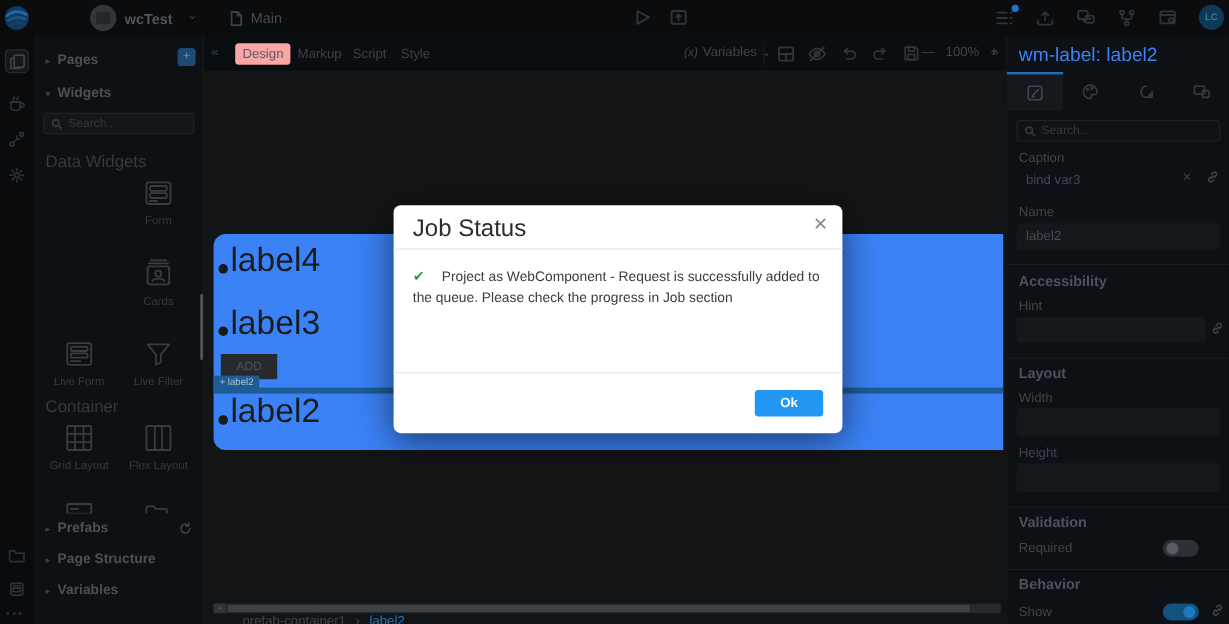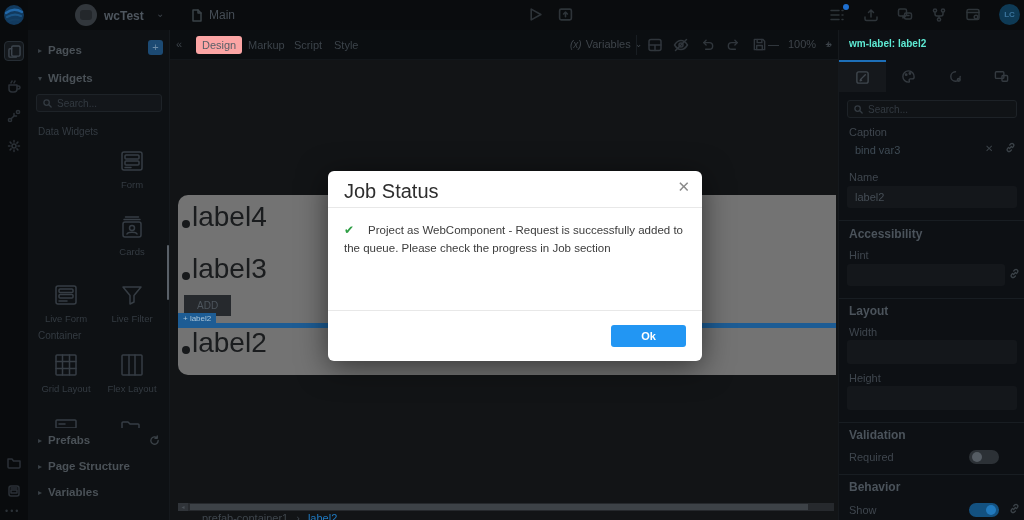--- a/index.html
+++ b/index.html
@@ -31,54 +31,54 @@
 
   
   .sidebar { position:absolute; left:28px; top:30px; width:142px; height:490px; background:#0e1114; z-index:4; border-right:1px solid #15191d; }
   .side-row { position:absolute; left:0; width:142px; height:24px; display:flex; align-items:center; padding-left:10px; gap:6px;
               color:#4a5157; font-size:11.5px; font-weight:600; }
   .side-row .arr { font-size:8px; color:#3a4147; }
   .plus-btn { position:absolute; left:120px; top:10px; width:15px; height:15px; background:#1c4a73; border-radius:3px;
               color:#6d8da8; font-size:11px; line-height:14px; text-align:center; }
   .side-search { position:absolute; left:8px; top:64px; width:126px; height:18px; background:#13161a; border:1px solid #1e2328;
                  border-radius:3px; color:#333a41; font-size:10px; display:flex; align-items:center; gap:5px; padding-left:6px; }
-  .grp-label { position:absolute; left:10px; color:#343b42; font-size:10px; }
+  .grp-label { position:absolute; left:10px; color:#343b42; font-size:14px; }
   .tile { position:absolute; width:64px; text-align:center; color:#363d44; }
   .tile svg { display:block; margin:0 auto 5px; }
   .tile .tl { font-size:9.5px; color:#343b42; }
   .side-scroll { position:absolute; left:167px; top:245px; width:2px; height:55px; background:#596068; border-radius:1px; z-index:6; }
 
   
   .toolbar { position:absolute; left:170px; top:30px; width:668px; height:30px; background:#0b0e11; z-index:4; border-bottom:1px solid #13171b; }
   .tb-collapse { position:absolute; left:6px; top:8px; color:#3c434a; font-size:11px; }
   .mode-tab { position:absolute; top:6px; height:18px; line-height:18px; font-size:11px; color:#3c434a; padding:0 6px; }
   .mode-tab.active { color:#565e66; background:#fca5a5; border-radius:3px; }
   .vars { position:absolute; left:400px; top:8px; color:#3e444a; font-size:11px; display:flex; gap:4px; align-items:center; }
   .tool-ic { position:absolute; top:7px; width:16px; height:16px; color:#30363c; }
   .vdiv { position:absolute; top:5px; width:1px; height:20px; background:#181d22; }
   .zoomctl { position:absolute; left:598px; top:8px; color:#3e444a; font-size:11px; display:flex; gap:9px; align-items:center; }
   .more-chev { position:absolute; left:656px; top:8px; color:#3c434a; font-size:11px; }
 
   
   .canvas { position:absolute; left:170px; top:60px; width:668px; height:460px; background:#121416; z-index:1; }
-  .wpanel { position:absolute; left:8px; top:135px; width:658px; height:180px; background:#737373; border-radius:10px 0 0 10px; }
+  .wpanel { position:absolute; left:8px; top:135px; width:658px; height:180px; background:#3b82f6; border-radius:10px 0 0 10px; }
   .wlabel { position:absolute; left:14px; color:#1a1c1e; font-size:28px; font-weight:500; }
   .wlabel::before { content:""; position:absolute; left:-10px; bottom:5px; width:8px; height:8px; border-radius:50%; background:#17191b; }
   .add-btn { position:absolute; left:6px; top:100px; background:#26292d; color:#4d555d; font-size:10px; padding:5px 13px; }
   .sel-tag { position:absolute; left:0; top:118px; background:#1d5c94; color:#a9c4d9; font-size:8px; padding:1px 5px 2px; }
   .sel-bar { position:absolute; left:0; top:128px; width:658px; height:5px; background:#1d5c94; }
   .hscroll { position:absolute; left:8px; top:443px; width:656px; height:8px; background:#26292d; }
   .hscroll .larr { position:absolute; left:0; top:0; width:10px; height:8px; background:#303439; color:#4a5056; font-size:6px; line-height:8px; text-align:center; }
   .hscroll .thumb { position:absolute; left:12px; top:1px; width:618px; height:6px; background:#3d4247; }
   .crumb { position:absolute; left:32px; top:452px; font-size:11px; color:#3f464d; display:flex; gap:8px; }
   .crumb .cur { color:#1f7ac2; }
 
   
   .rpanel { position:absolute; left:838px; top:30px; width:186px; height:490px; background:#0d1014; z-index:4; border-left:1px solid #15191d; }
-  .rp-title { position:absolute; left:10px; top:8px; font-size:10px; font-weight:700; color:#5eead4; }
+  .rp-title { position:absolute; left:10px; top:8px; font-size:16px; font-weight:400; color:#3b82f6; }
   .rp-tabs { position:absolute; left:0; top:30px; width:186px; height:32px; display:flex; }
   .rp-tab { width:47px; height:32px; display:flex; align-items:center; justify-content:center; color:#343a40; }
   .rp-tab.active { background:#15181c; border-top:2px solid #1d6fb8; color:#3f464d; }
   .rp-tabs .fill { flex:1; background:#07090b; }
   .rp-search { position:absolute; left:8px; top:70px; width:170px; height:18px; background:#101316; border:1px solid #1d2227;
                border-radius:3px; color:#333a41; font-size:10px; display:flex; align-items:center; gap:5px; padding-left:6px; }
   .f-label { position:absolute; left:10px; font-size:11px; color:#3f464e; }
   .f-header { position:absolute; left:10px; font-size:12px; font-weight:700; color:#4b535b; }
   .f-input { position:absolute; left:8px; width:170px; height:22px; background:#14171b; border-radius:3px;
              color:#454d55; font-size:11px; line-height:22px; padding-left:8px; }
@@ -94,21 +94,21 @@
 
   
   .modal { position:absolute; left:328px; top:171px; width:374px; height:190px; background:#ffffff; border-radius:6px;
            box-shadow:0 6px 30px rgba(0,0,0,0.55); z-index:20; }
   .m-head { position:relative; height:37px; border-bottom:1px solid #e8e8e8; }
   .m-title { position:absolute; left:16px; top:9px; font-size:20px; font-weight:500; color:#2d2d2d; }
   .m-close { position:absolute; right:12px; top:7px; font-size:15px; color:#8a8a8a; }
   .m-body { padding:13px 16px 0; font-size:11.5px; color:#3c3c3c; line-height:1.55; }
   .m-check { color:#2e9e44; font-weight:700; margin-right:14px; font-size:12px; }
   .m-foot { position:absolute; left:0; bottom:0; width:374px; height:51px; border-top:1px solid #e8e8e8; }
-  .ok-btn { position:absolute; right:16px; top:14px; width:75px; height:22px; background:#2296f3; border:none; border-radius:3px;
+  .ok-btn { position:absolute; right:16px; top:14px; width:57px; height:22px; background:#2296f3; border:none; border-radius:3px;
             color:#ffffff; font-size:11px; font-weight:600;margin-left:44px; }
 
   svg { stroke:currentColor; fill:none; stroke-width:1.5; stroke-linecap:round; stroke-linejoin:round; }
 </style>
 </head>
 <body>
 
 <div id="app">
 
   <div class="rail">

